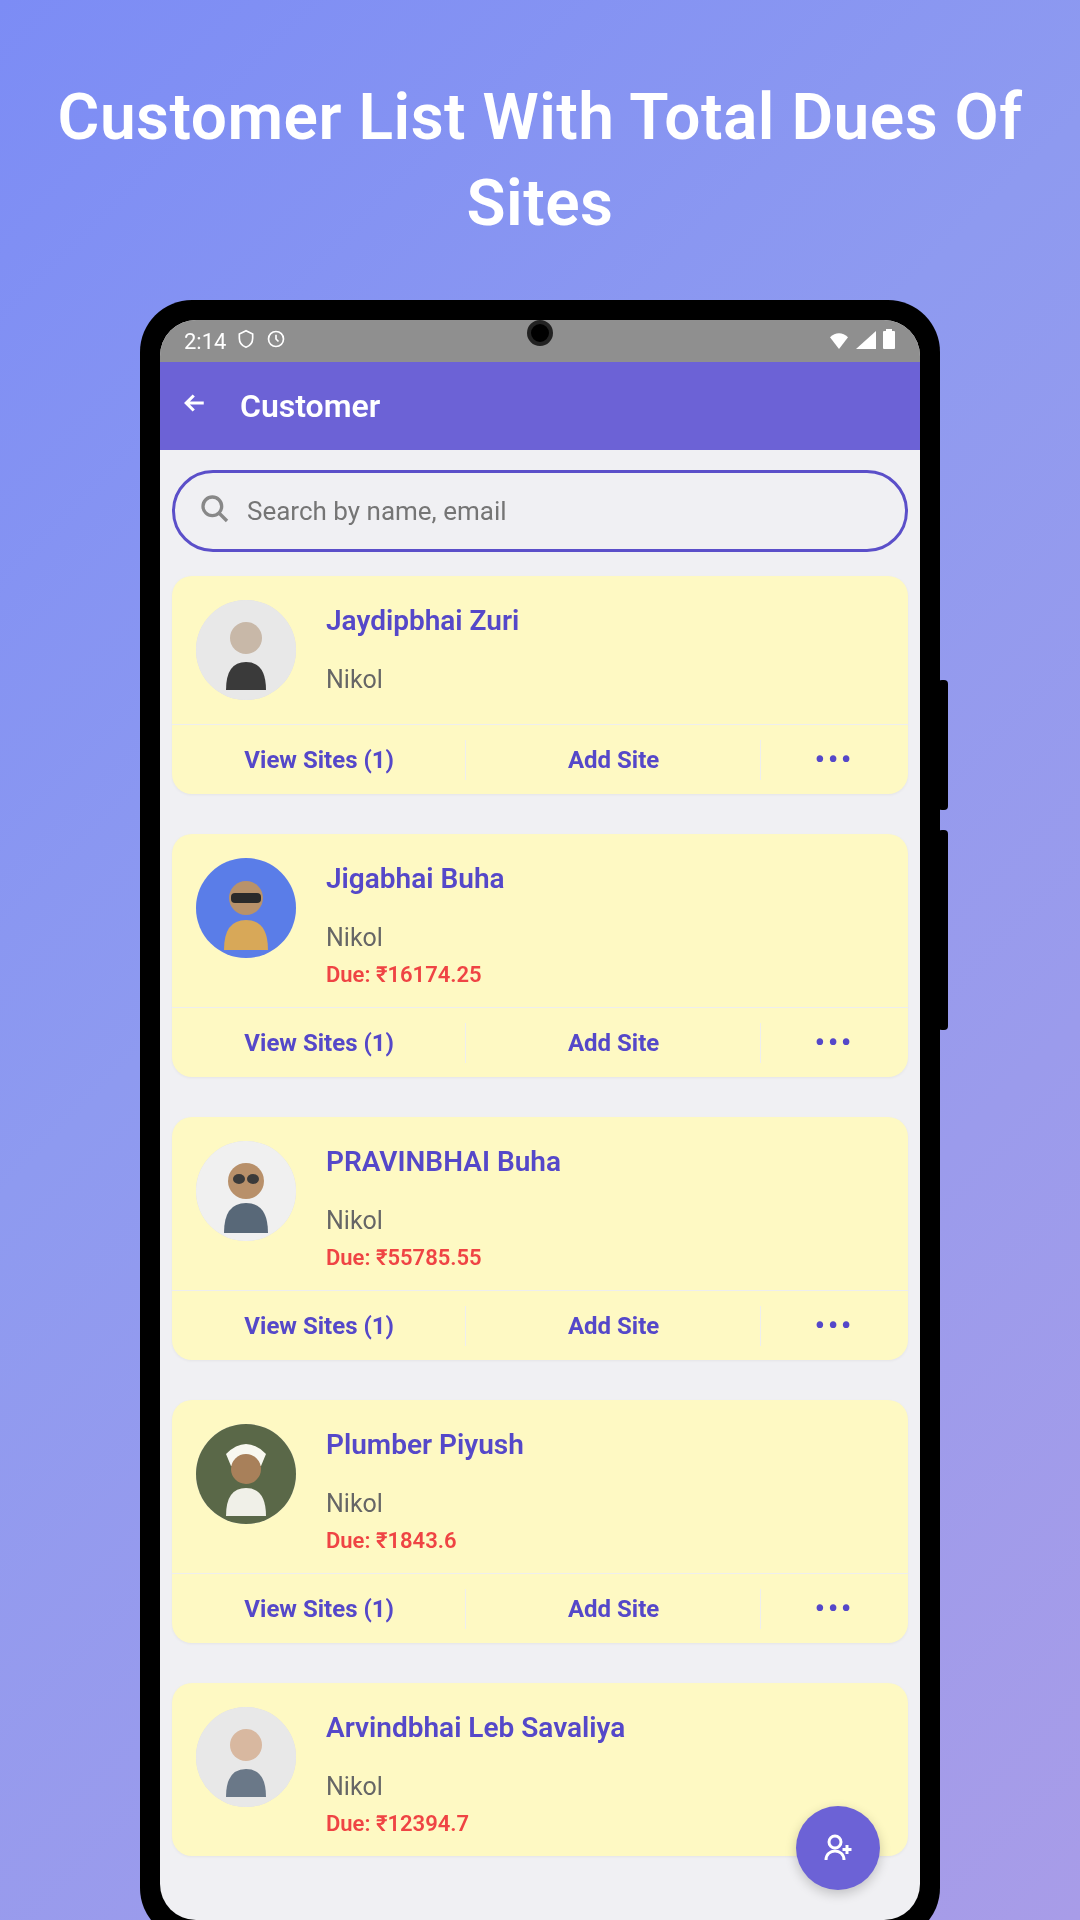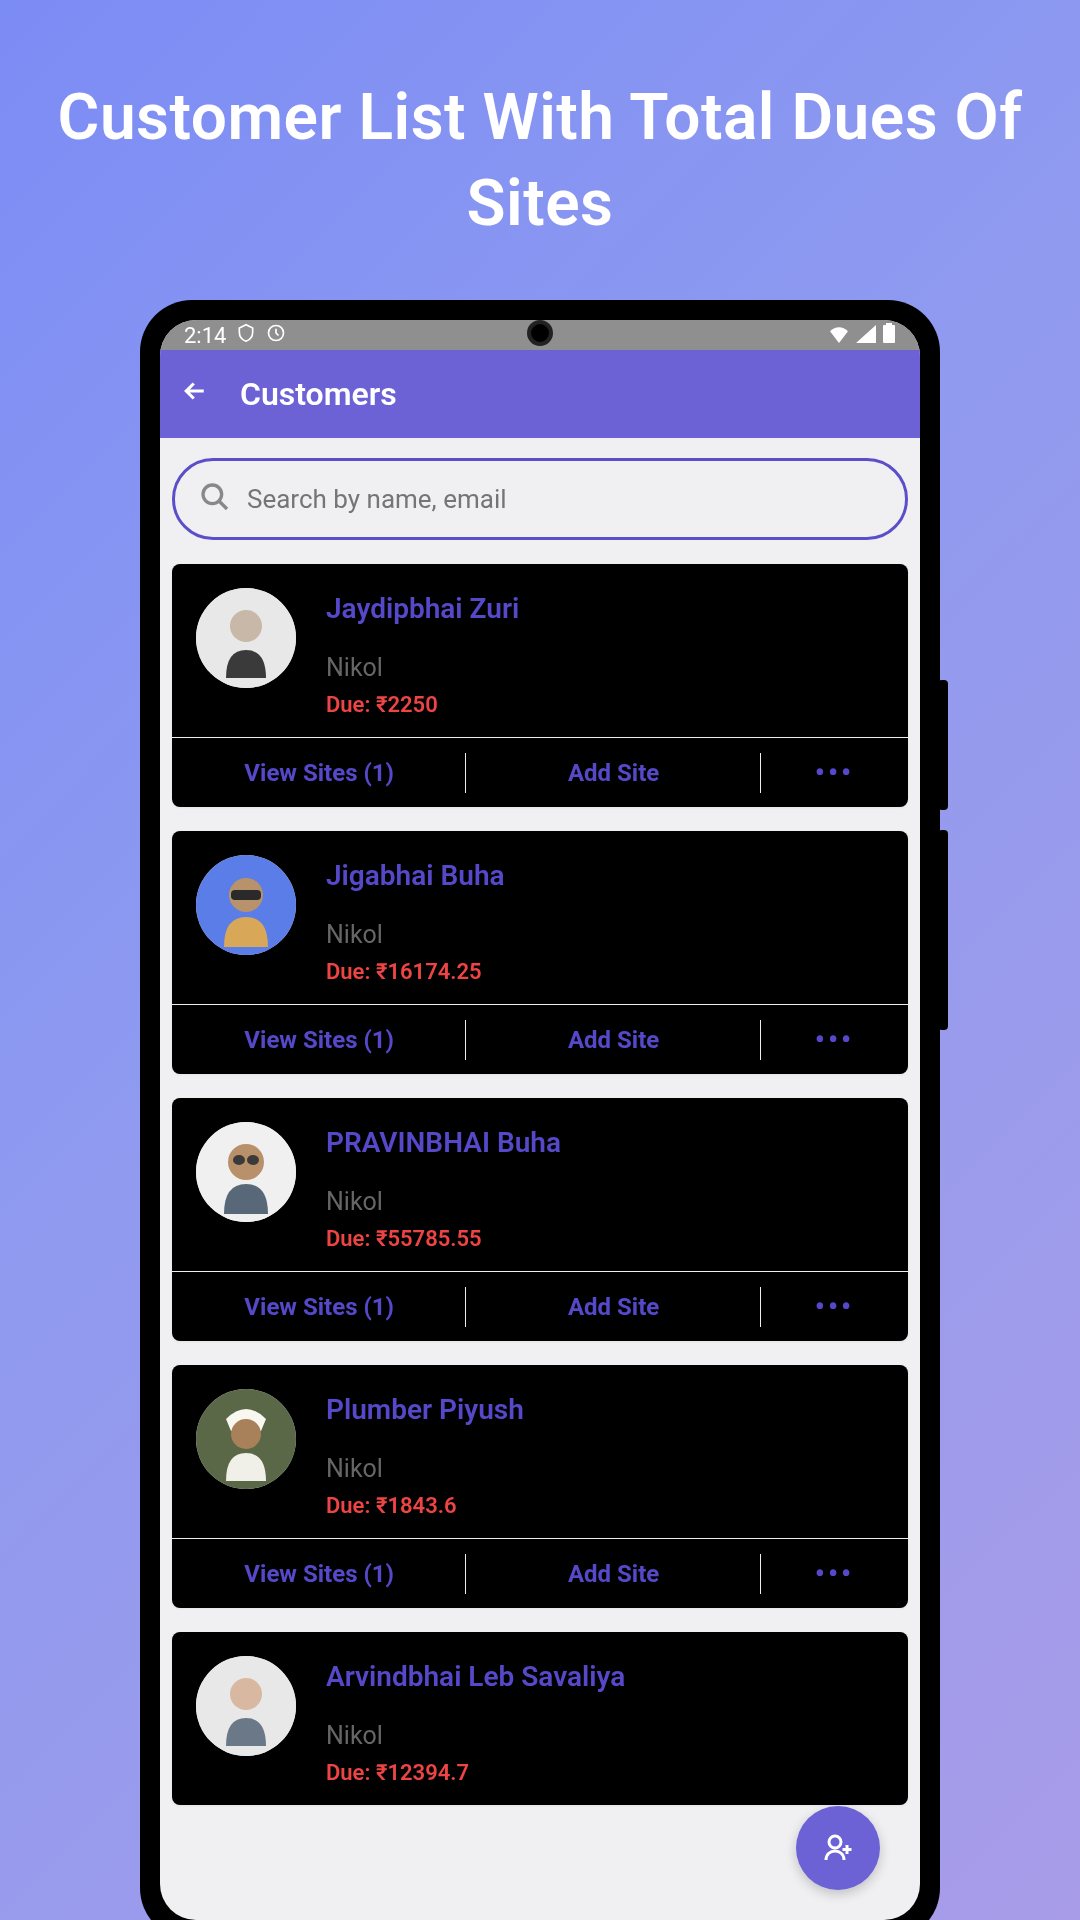--- a/index.html
+++ b/index.html
@@ -53,21 +53,21 @@
     .phone-screen {
       width: 100%;
       height: 100%;
       background: #f0f0f3;
       border-radius: 36px;
       overflow: hidden;
       position: relative;
     }
     
     .status-bar {
-      height: 30px;
+      height: 42px;
       background: #8f8f8f;
       display: flex;
       justify-content: space-between;
       align-items: center;
       padding: 0 24px;
       color: white;
       font-size: 22px;
     }
     .status-left { display: flex; align-items: center; gap: 10px; }
     .status-right { display: flex; align-items: center; gap: 6px; }
@@ -98,23 +98,23 @@
       align-items: center;
       padding: 0 24px;
       gap: 16px;
       background: #f0f0f3;
       margin-bottom: 24px;
     }
     .search-icon { color: #888; width: 32px; height: 32px; }
     .search-input { border: none; background: transparent; font-size: 26px; color: #888; flex: 1; outline: none; }
     
     .customer-card {
-      background: #000000;
-      border-radius: 8px;
-      margin-bottom: 24px;
+      background: #fef9c3;
+      border-radius: 20px;
+      margin-bottom: 40px;
       overflow: hidden;
       box-shadow: 0 1px 3px rgba(0,0,0,0.05);
     }
     
     .card-top {
       display: flex;
       padding: 24px 24px 20px;
       gap: 30px;
     }
     
@@ -228,21 +228,21 @@
         </span>
       </div>
     </div>
 
     <div class="app-header">
       <span class="back-arrow">
         <svg width="30" height="30" viewBox="0 0 24 24" fill="none" stroke="white" stroke-width="2.5">
             <path d="M19 12 L5 12 M11 6 L5 12 L11 18"></path>
           </svg>
       </span>
-      <span class="header-title">Customers</span>
+      <span class="header-title">Customer</span>
     </div>
 
     <div class="content-area">
 
       <div class="search-box">
         <span>
           <svg class="search-icon" viewBox="0 0 24 24" fill="none" stroke="#888" stroke-width="2.5">
               <circle cx="10" cy="10" r="7"></circle>
               <path d="M15 15 L21 21"></path>
             </svg>
@@ -255,21 +255,20 @@
           <div class="avatar">
             <svg viewBox="0 0 100 100">
                 <rect width="100" height="100" fill="#e8e8e8"></rect>
                 <circle cx="50" cy="38" r="16" fill="#c8b8a8"></circle>
                 <path d="M30 90 Q30 62 50 62 Q70 62 70 90" fill="#3a3a3a"></path>
               </svg>
           </div>
           <div class="card-info">
             <div class="customer-name">Jaydipbhai Zuri</div>
             <div class="customer-location">Nikol</div>
-            <div class="customer-due">Due: ₹2250</div>
           </div>
         </div>
         <div class="card-actions">
           <div class="action-btn">View Sites (1)</div>
           <div class="action-btn">Add Site</div>
           <div class="action-btn more">•••</div>
         </div>
       </div>
 
       <div class="customer-card">

